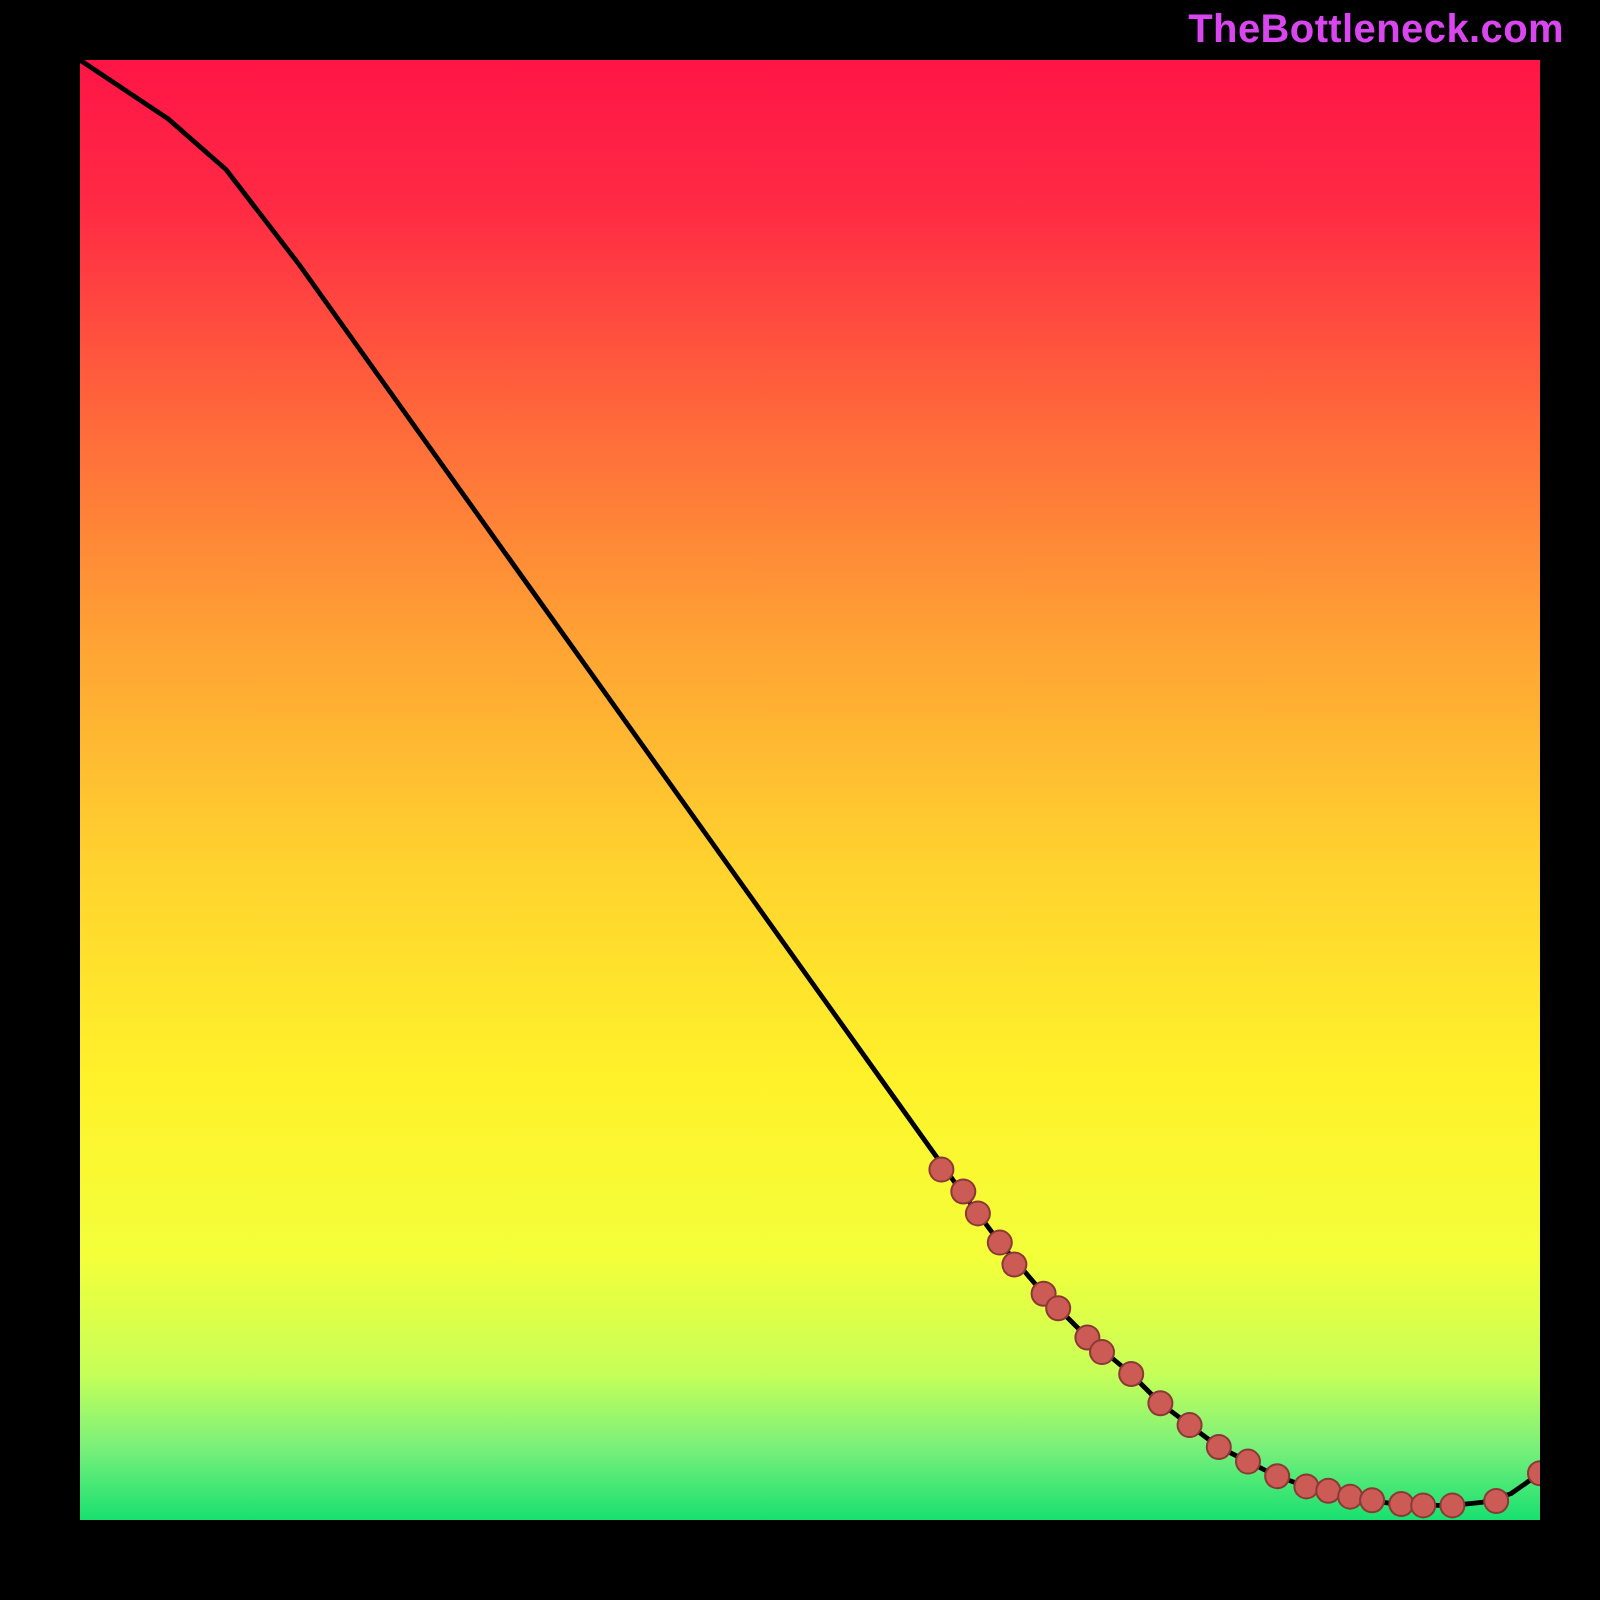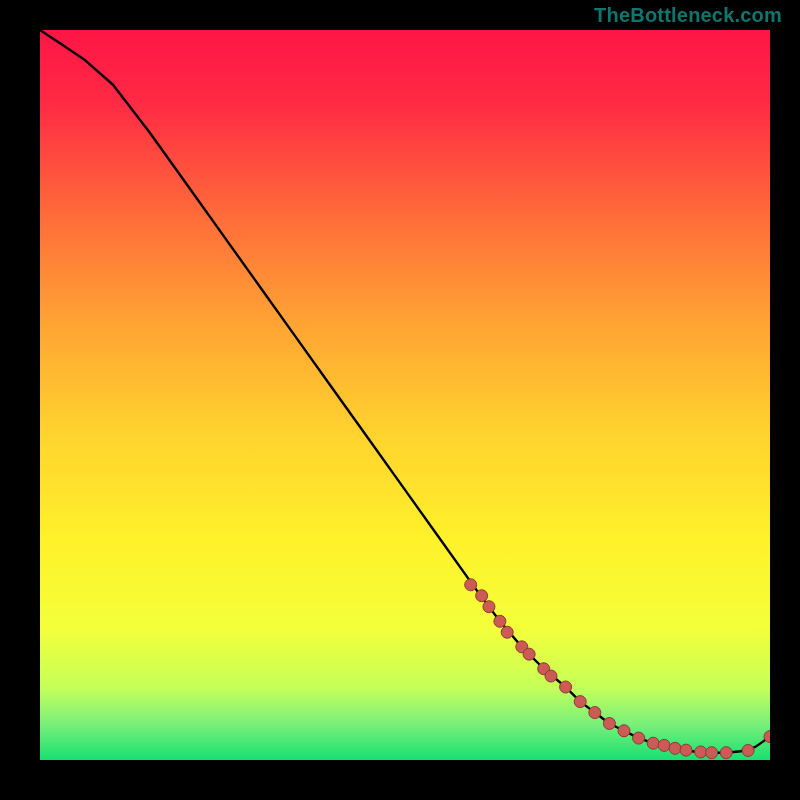--- a/index.html
+++ b/index.html
@@ -14,21 +14,21 @@
   .stage {
     position: relative;
     width: 800px;
     height: 800px;
     background: #000;
   }
   .watermark {
     position: absolute;
     top: 4px;
     right: 18px;
-    color: #0f766e;
+    color: #d946ef;
     font-size: 20px;
     font-weight: 600;
     letter-spacing: 0.2px;
   }
   .plot {
     position: absolute;
     left: 40px;
     top: 30px;
     width: 730px;
     height: 730px;

